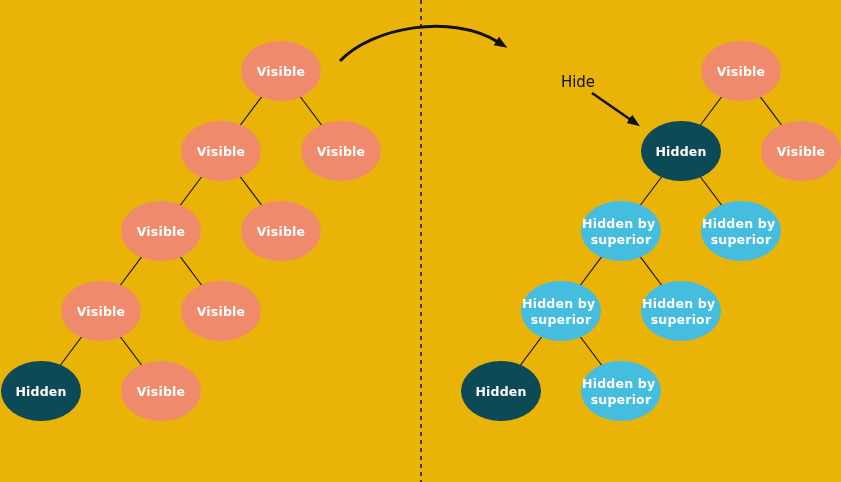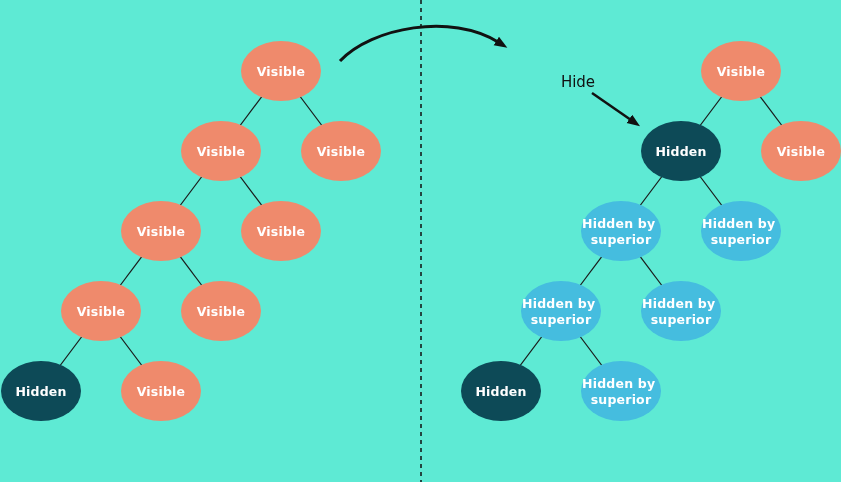--- a/index.html
+++ b/index.html
@@ -4,21 +4,21 @@
 <style>
   html, body {
     margin: 0;
     padding: 0;
     background: #ffffff;
   }
   .canvas {
     position: relative;
     width: 841px;
     height: 482px;
-    background: #5eead4;
+    background: #eab308;
     overflow: hidden;
   }
   svg { display: block; }
   .node-label {
     font-family: "DejaVu Sans", "Liberation Sans", sans-serif;
     font-size: 12.5px;
     font-weight: 600;
     letter-spacing: 0.2px;
     text-anchor: middle;
   }

